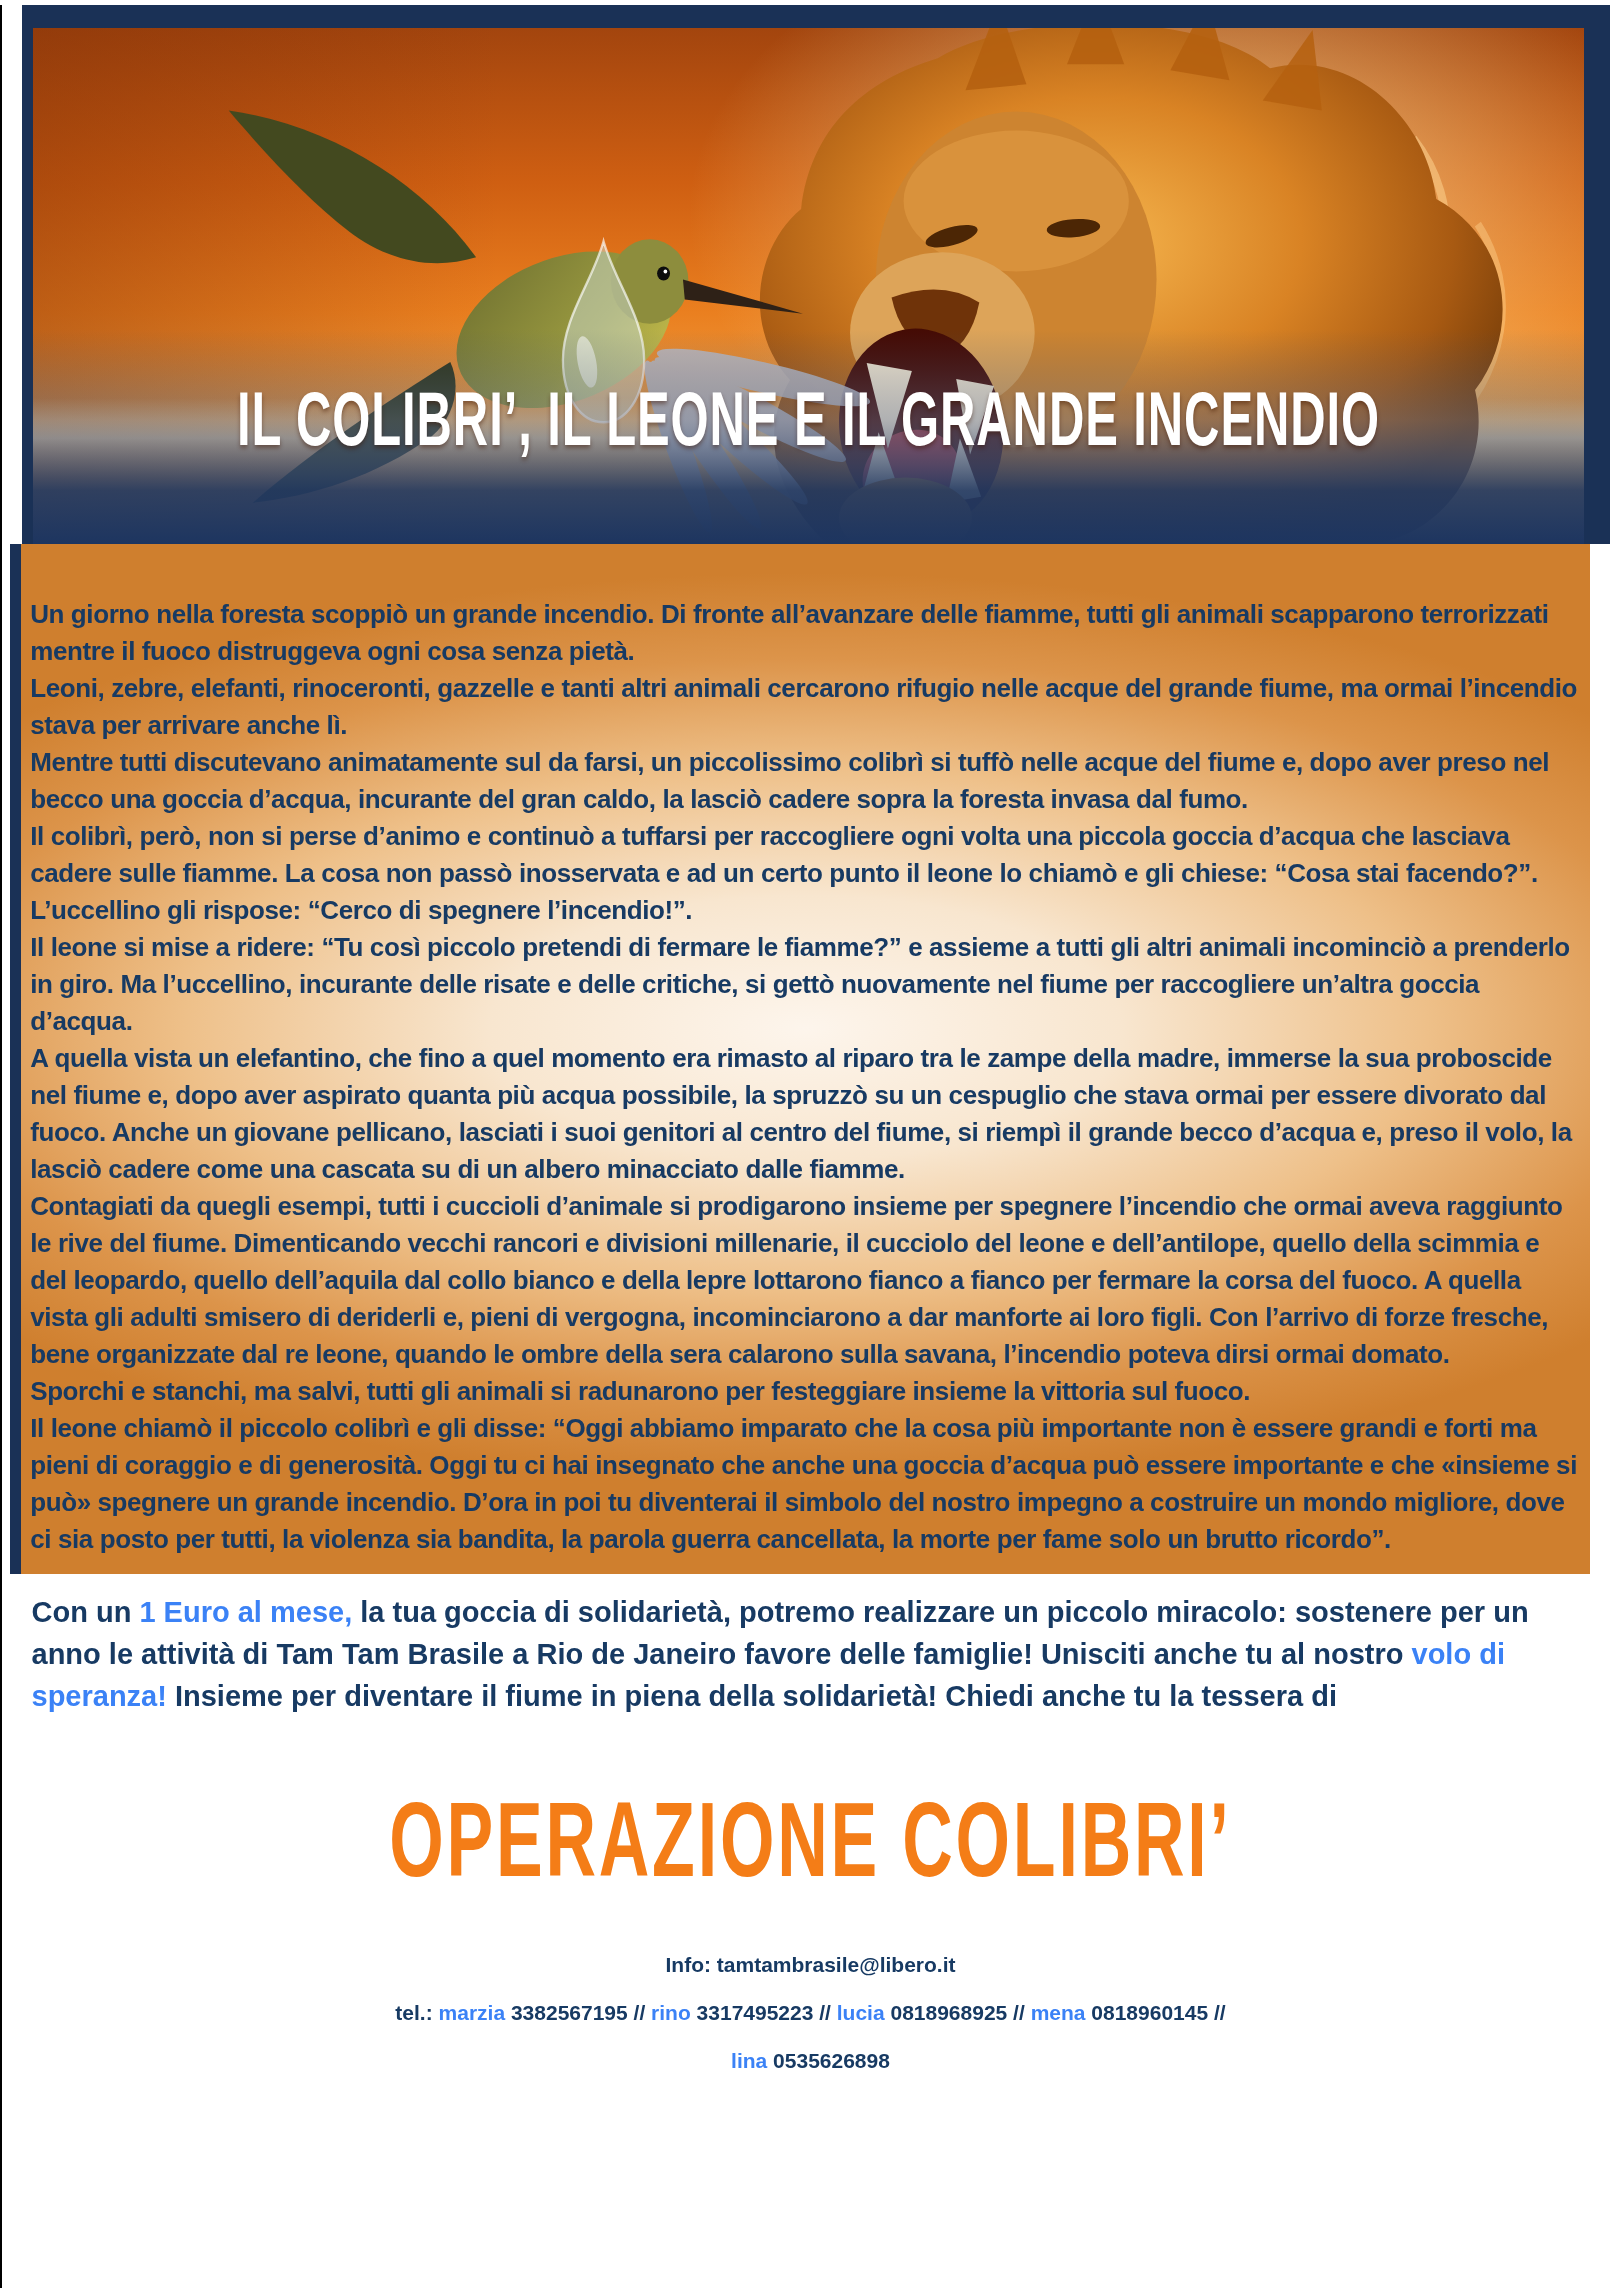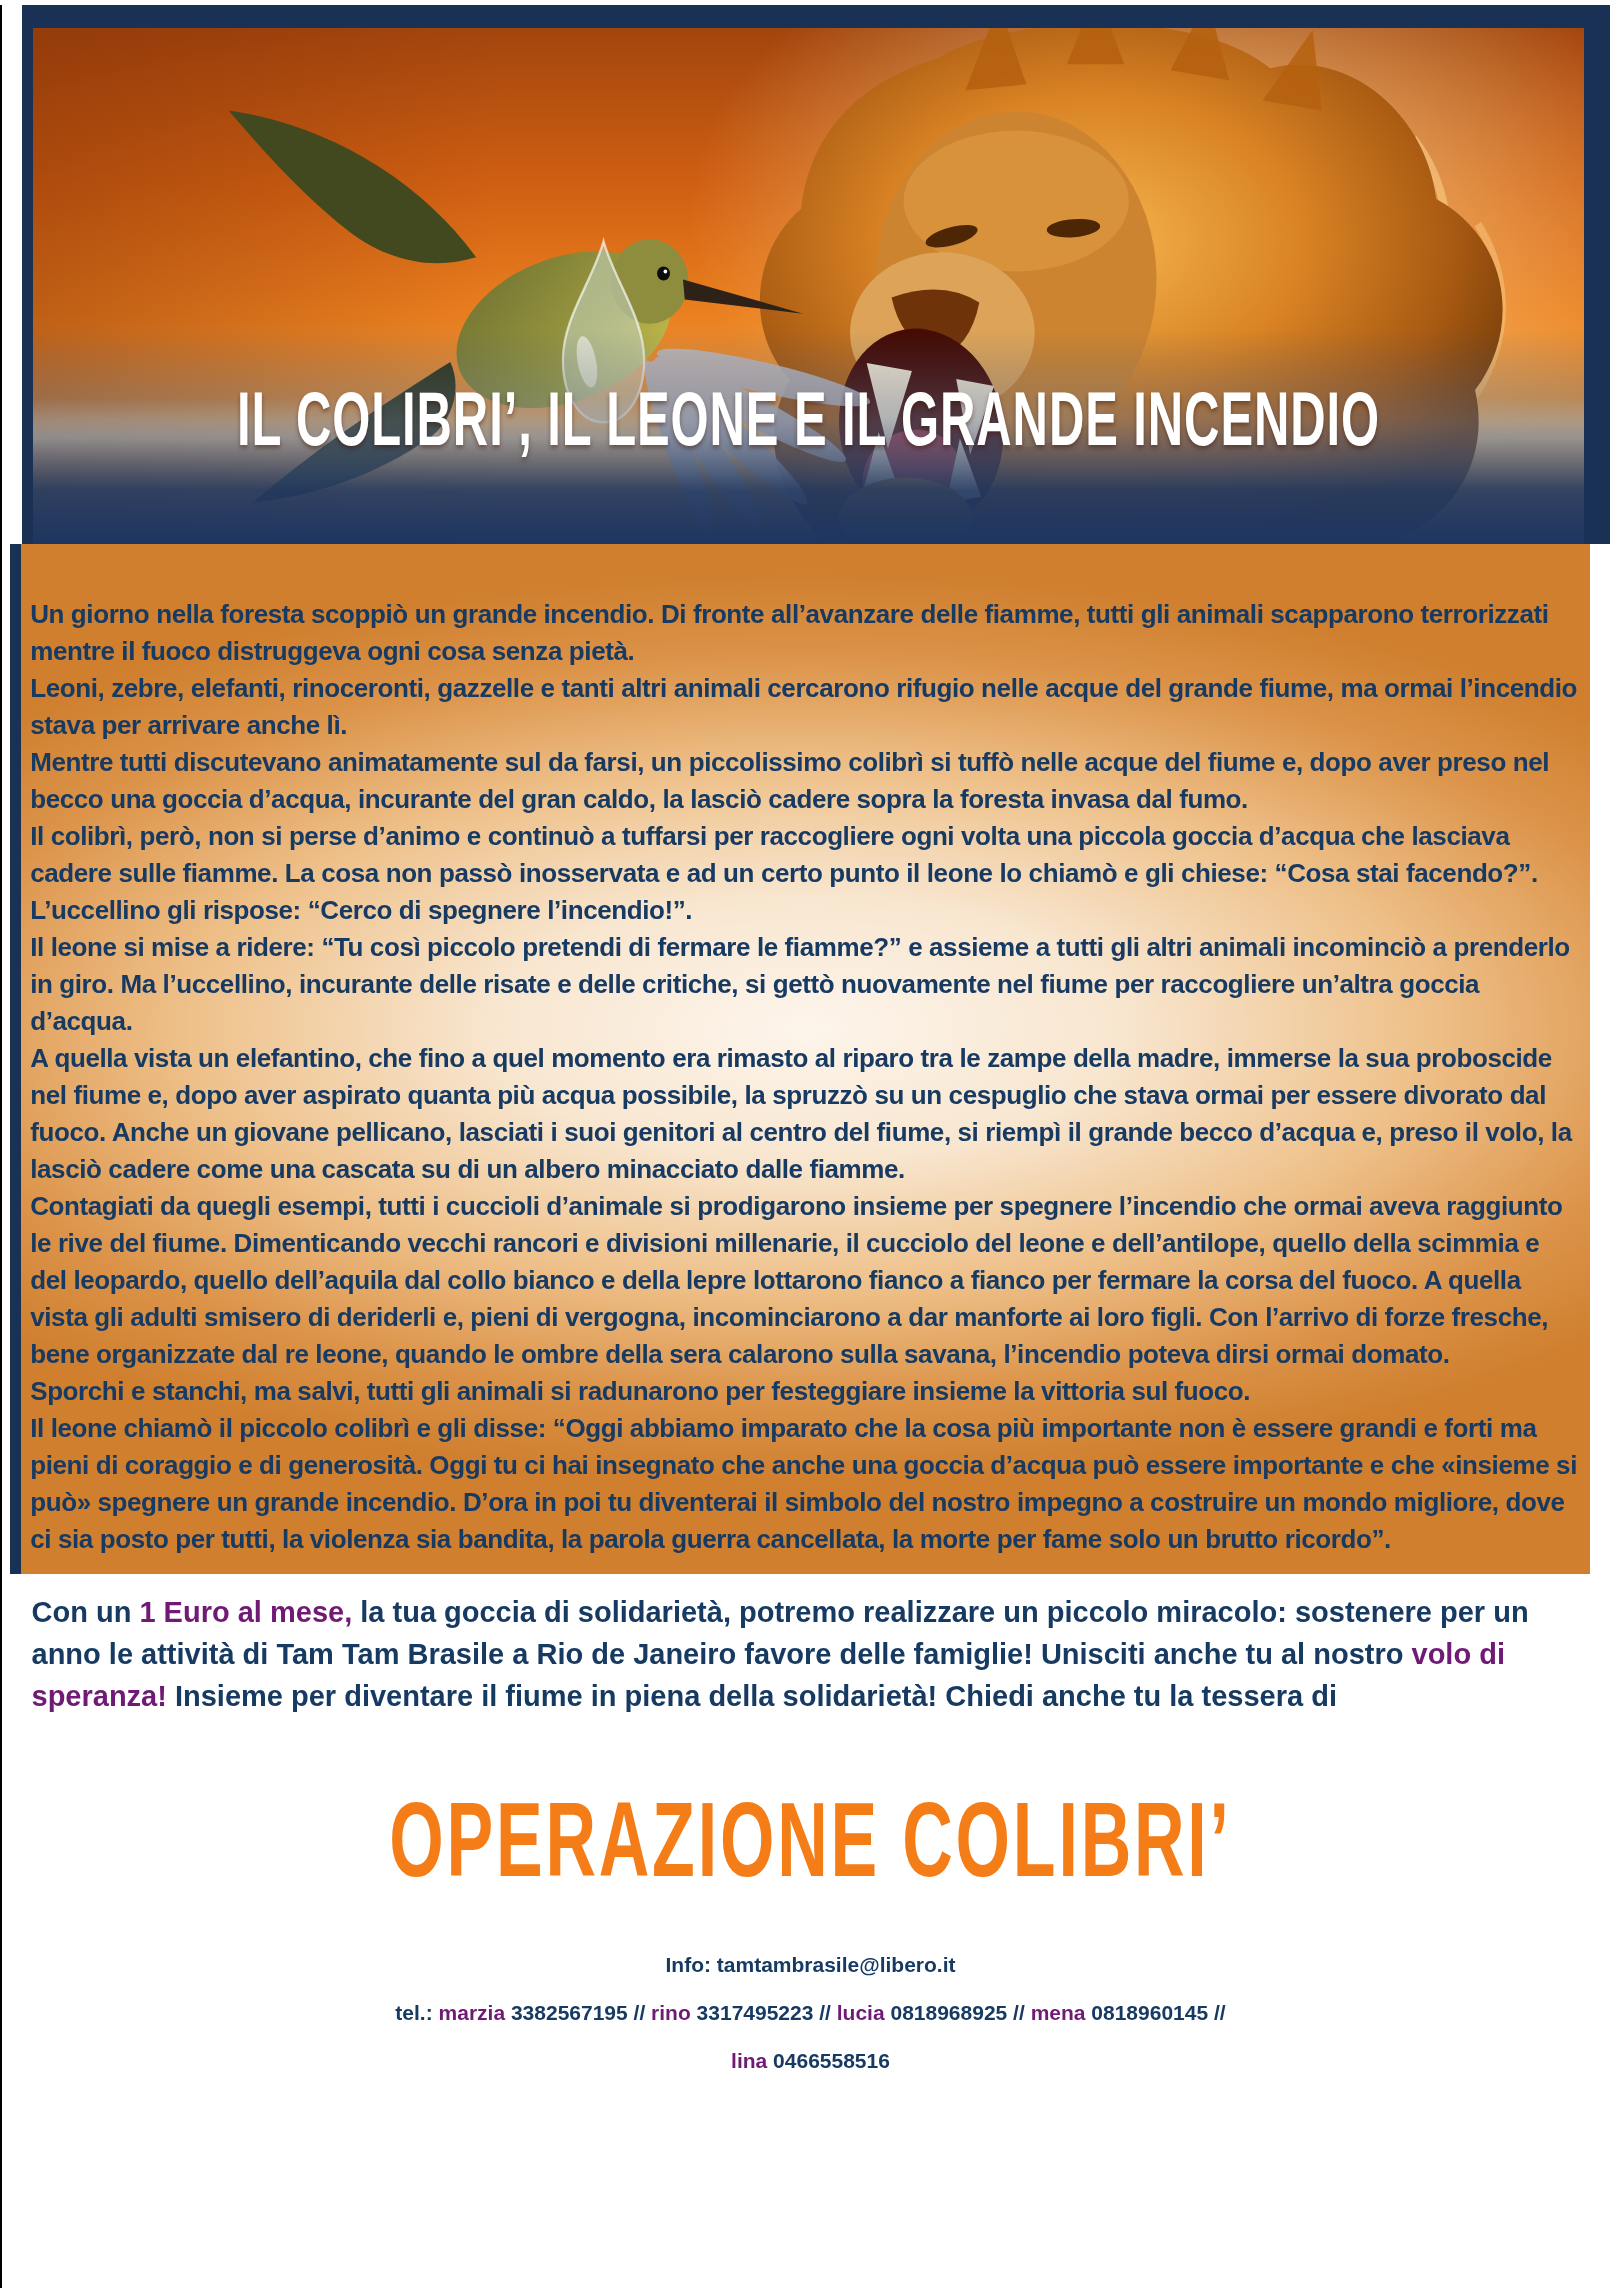--- a/index.html
+++ b/index.html
@@ -69,21 +69,21 @@
     letter-spacing:-0.4px;
     color:#173a63;
   }
   
   .appeal{
     margin:16.6px 50px 0 29.5px;
     font-size:29px;
     line-height:42px;
     color:#173a63;
   }
-  .red{color:#701a75;}
+  .red{color:#3b82f6;}
   
   .campaign{
     text-align:center;
     margin-top:81px;
     line-height:85px;
   }
   .campaign span{
     display:inline-block;
     transform:scaleY(1.5);
     font-size:70px;
@@ -255,18 +255,18 @@
       <span>//</span>
       <span class="red">lucia</span>
       <span>0818968925</span>
       <span>//</span>
       <span class="red">mena</span>
       <span>0818960145</span>
       <span>//</span>
     </div>
     <div class="line">
       <span class="red">lina</span>
-      <span>0466558516</span>
+      <span>0535626898</span>
     </div>
   </div>
 
 </div>
 
 
 </body></html>

